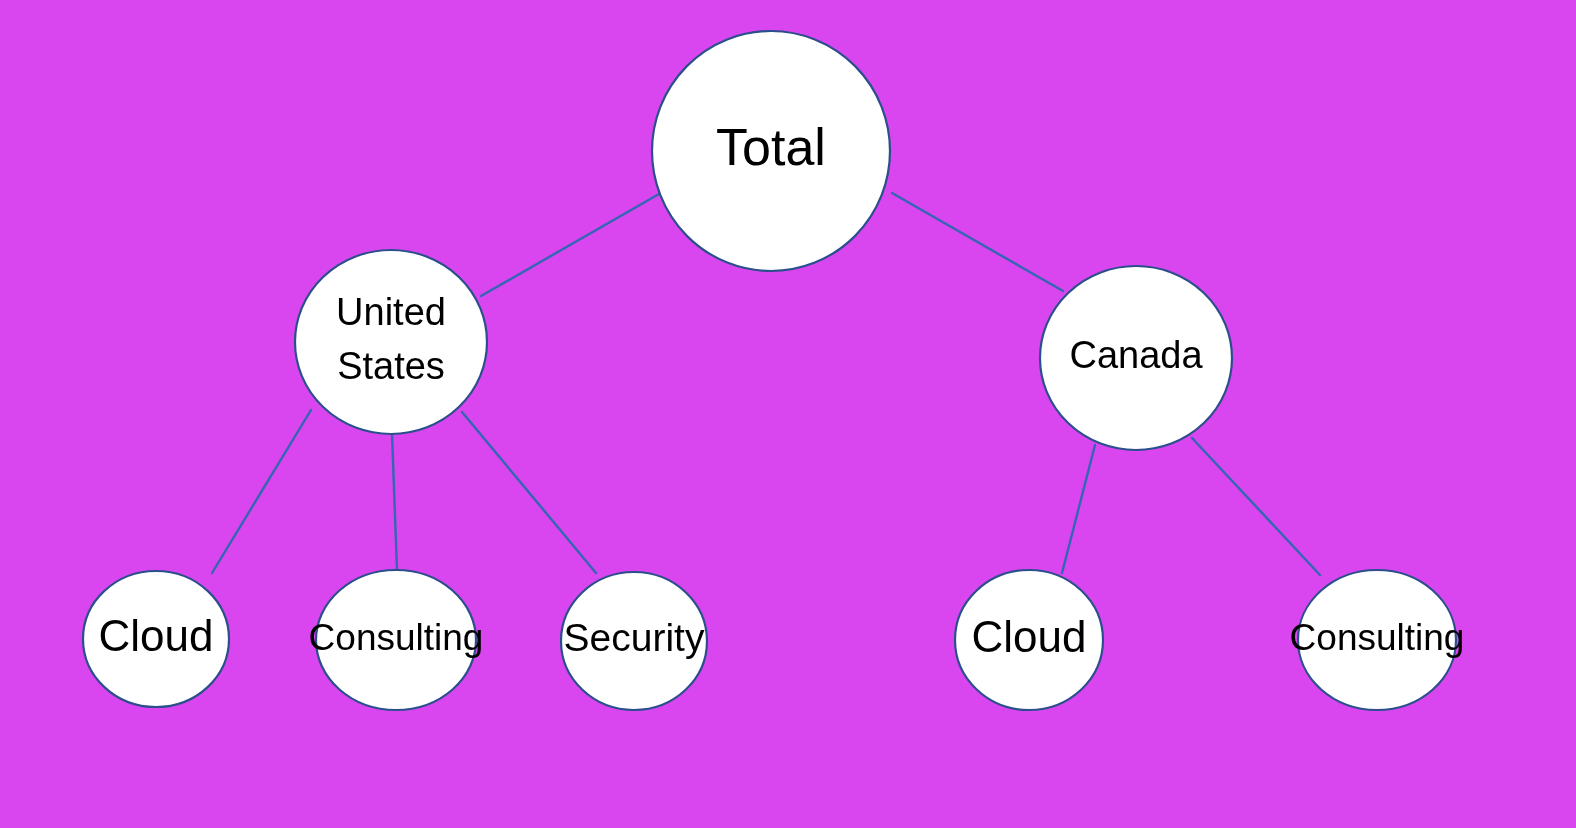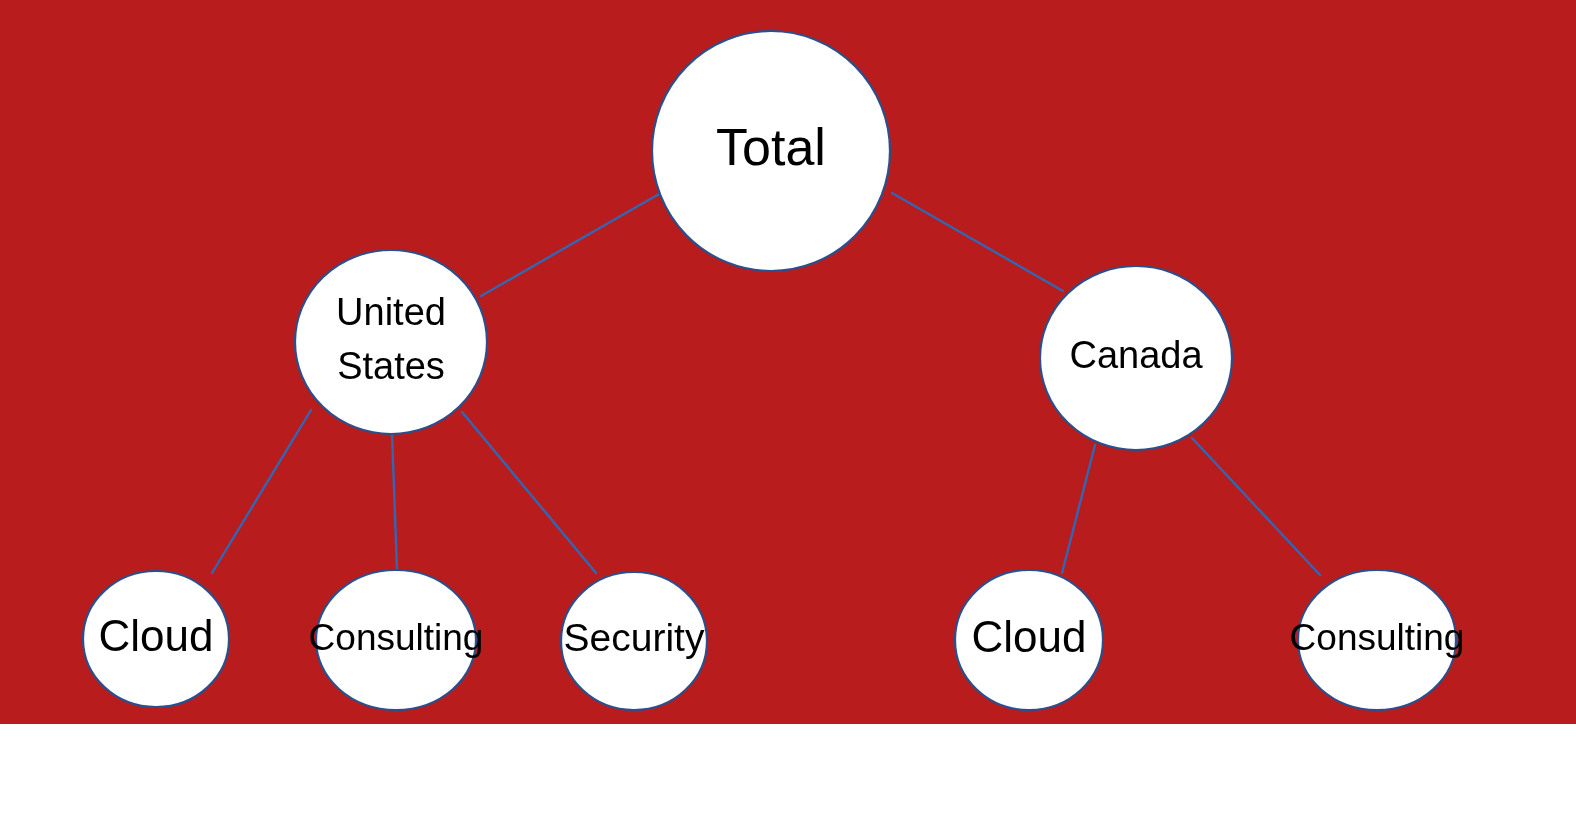--- a/index.html
+++ b/index.html
@@ -9,22 +9,22 @@
   }
   body {
     width: 1576px;
     height: 828px;
     overflow: hidden;
     font-family: "Liberation Sans", sans-serif;
   }
   #diagram-root {
     position: relative;
     width: 1576px;
-    height: 724px;
-    background: #b91c1c;
+    height: 828px;
+    background: #d946ef;
   }
   svg#tree-svg {
     display: block;
     width: 1576px;
     height: 828px;
   }
   .node-circle {
     fill: #ffffff;
   }
   .node-label {

